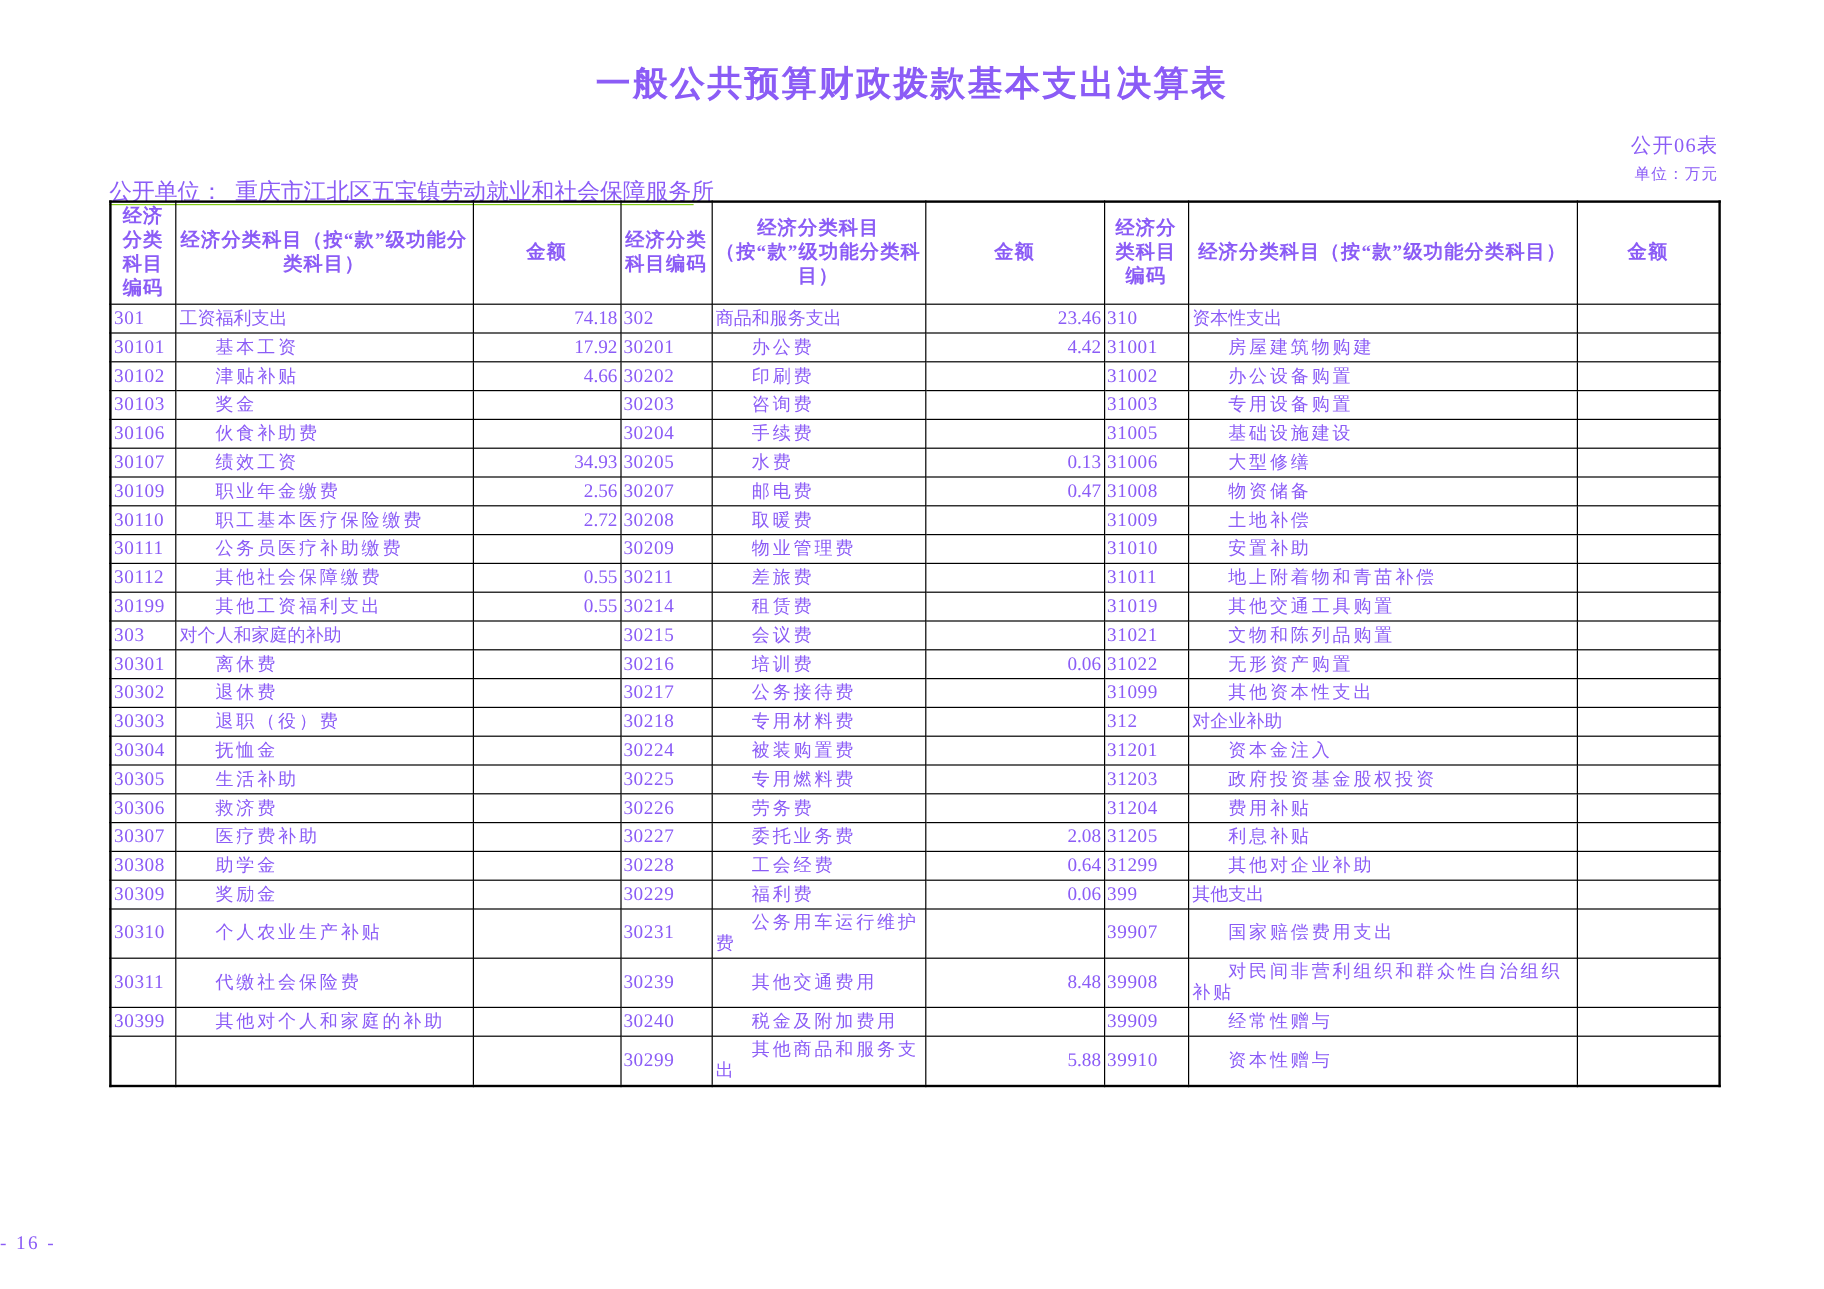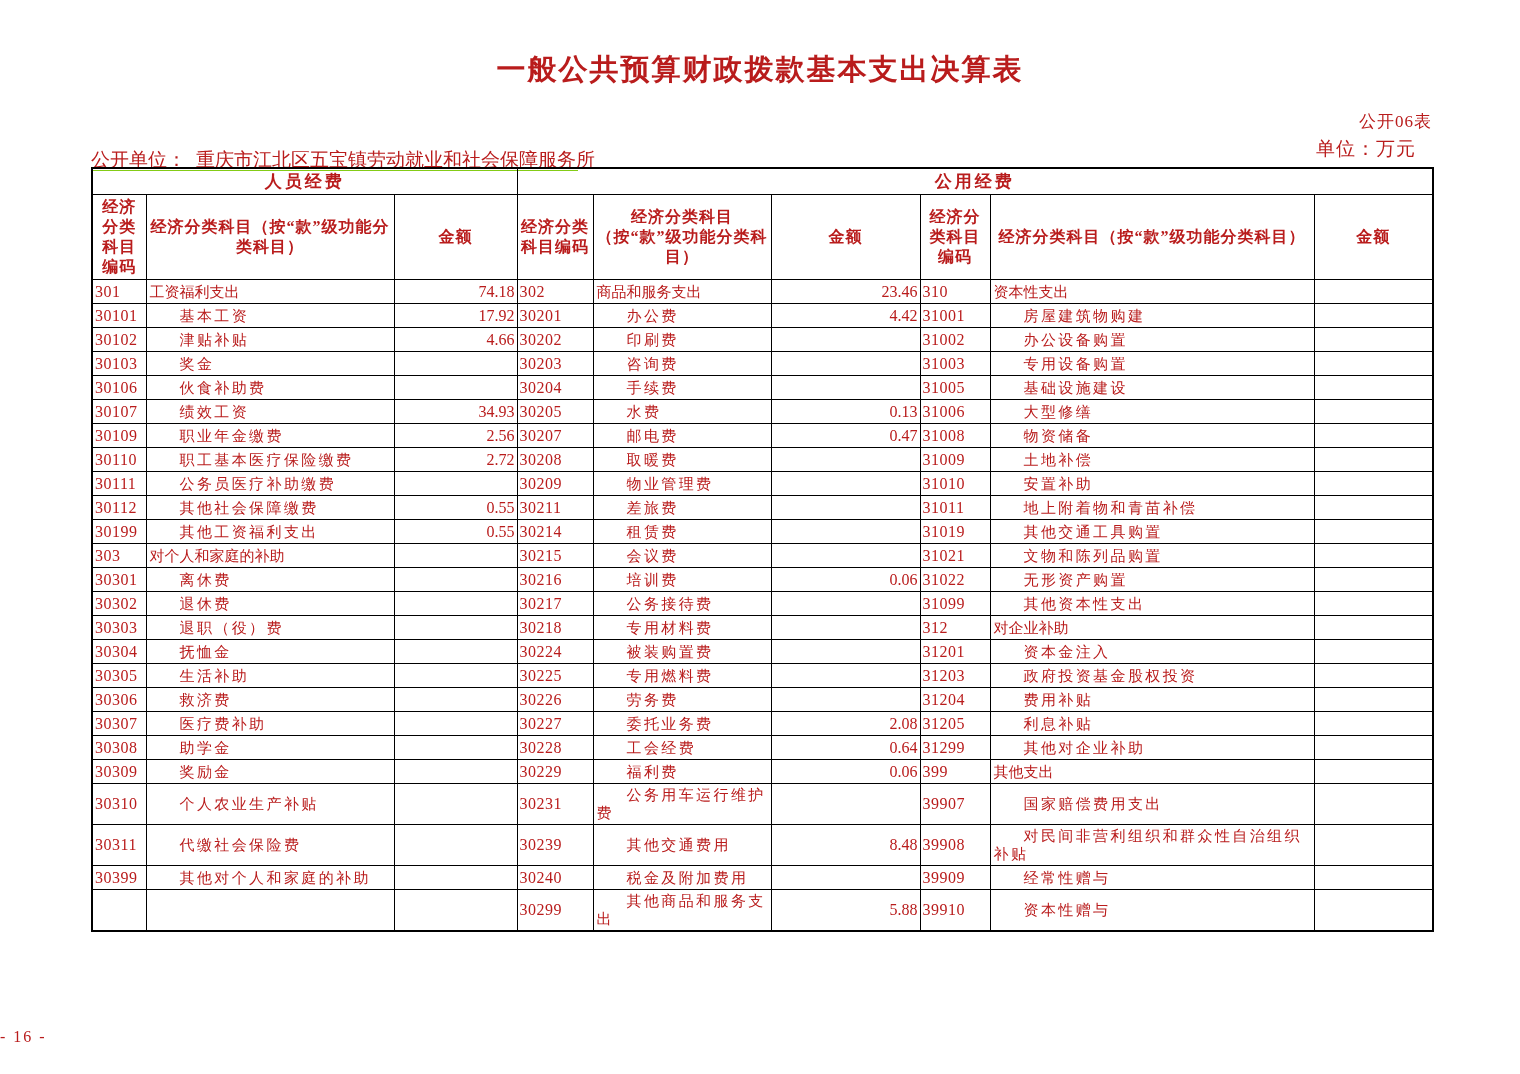--- a/index.html
+++ b/index.html
@@ -1,28 +1,28 @@
 <!DOCTYPE html>
 <html><head>
 <meta charset="utf-8">
 <style>
   html,body{margin:0;padding:0;background:#fff;}
   .page{
     position:relative;width:1520px;height:1074px;background:#ffffff;
-    font-family:"Liberation Serif","DejaVu Serif",serif;color:#b91c1c;overflow:hidden;
+    font-family:"Liberation Serif","DejaVu Serif",serif;color:#8b5cf6;overflow:hidden;
   }
   .title{
     position:absolute;top:50px;left:0;width:100%;text-align:center;
     font-size:29px;font-weight:bold;letter-spacing:2px;
   }
   .table-no{
     position:absolute;top:110px;right:88px;font-size:17px;letter-spacing:1px;
   }
   .unit-measure{
-    position:absolute;top:136px;right:104px;font-size:19px;letter-spacing:1px;
+    position:absolute;top:136px;right:88px;font-size:13px;letter-spacing:1px;
   }
   .unit-line{
     position:absolute;top:147px;left:91px;width:487px;height:23px;
     border-bottom:1px solid #84cc16;font-size:19px;white-space:nowrap;
   }
   .unit-line .unit-name{margin-left:10px;}
   table.budget{
     position:absolute;top:167px;left:91px;width:1341px;
     border-collapse:collapse;table-layout:fixed;border:2px solid #000;
   }
@@ -68,24 +68,20 @@
         <col style="width:248px">
         <col style="width:123px">
       <col style="width:76px">
         <col style="width:178px">
         <col style="width:149px">
       <col style="width:70px">
         <col style="width:324px">
         <col style="width:119px">
     </colgroup>
     <thead>
-      <tr class="group-row">
-        <th colspan="3">人员经费</th>
-        <th colspan="6">公用经费</th>
-      </tr>
       <tr class="head-row" id="head-row">
           <th class="hc-code">经济分类科目编码</th>
           <th class="hc-subject">经济分类科目（按“款”级功能分类科目）</th>
           <th class="hc-amount">金额</th>
           <th class="hc-code">经济分类科目编码</th>
           <th class="hc-subject">经济分类科目（按“款”级功能分类科目）</th>
           <th class="hc-amount">金额</th>
           <th class="hc-code">经济分类科目编码</th>
           <th class="hc-subject">经济分类科目（按“款”级功能分类科目）</th>
           <th class="hc-amount">金额</th>

